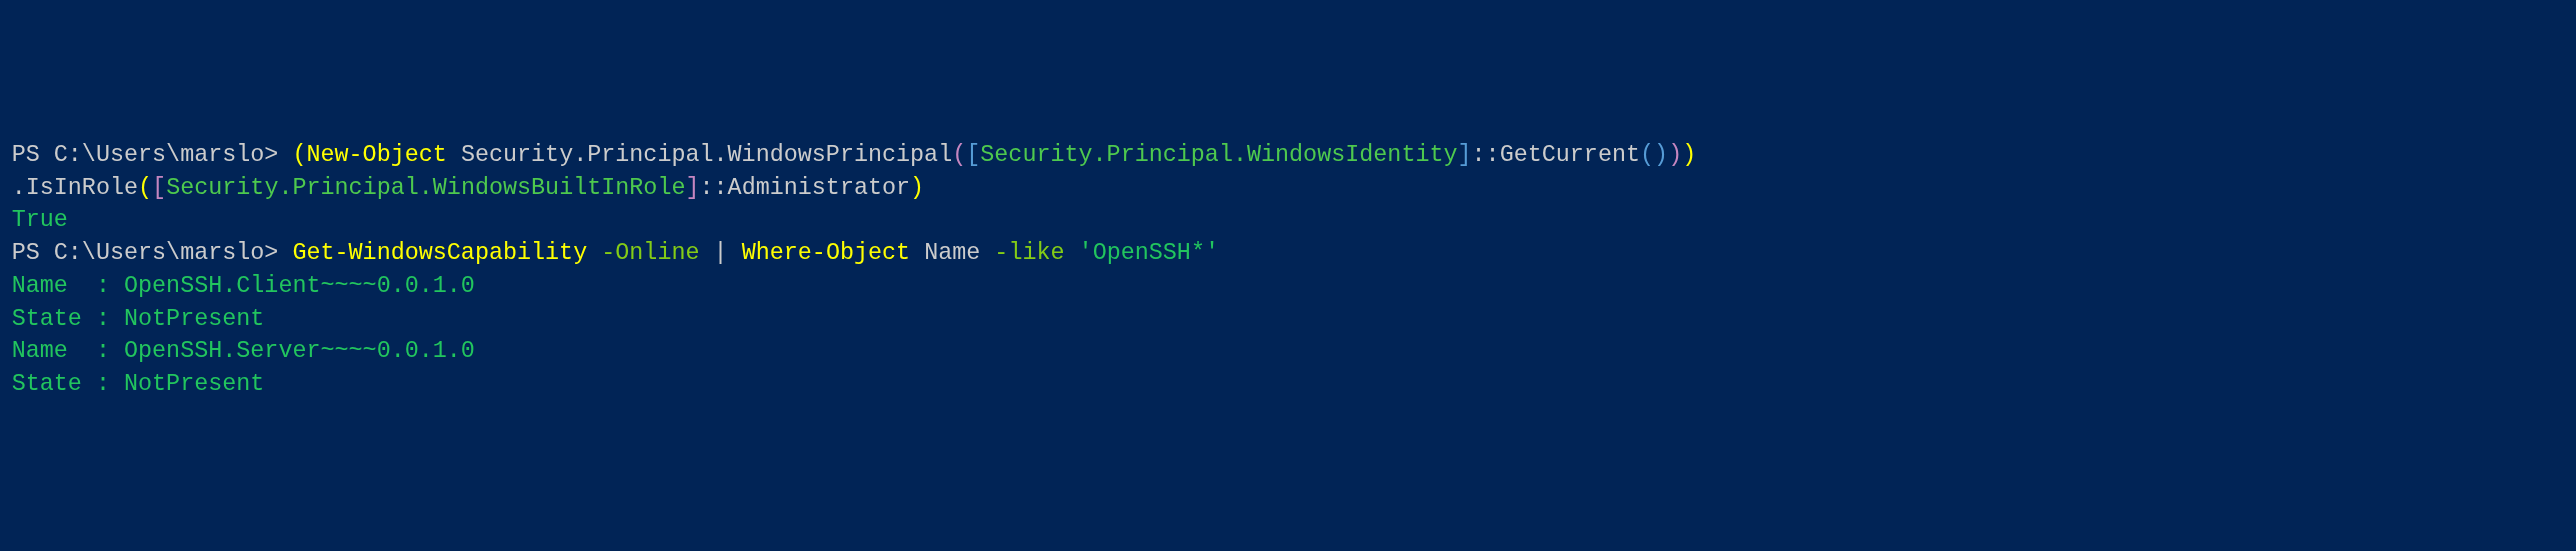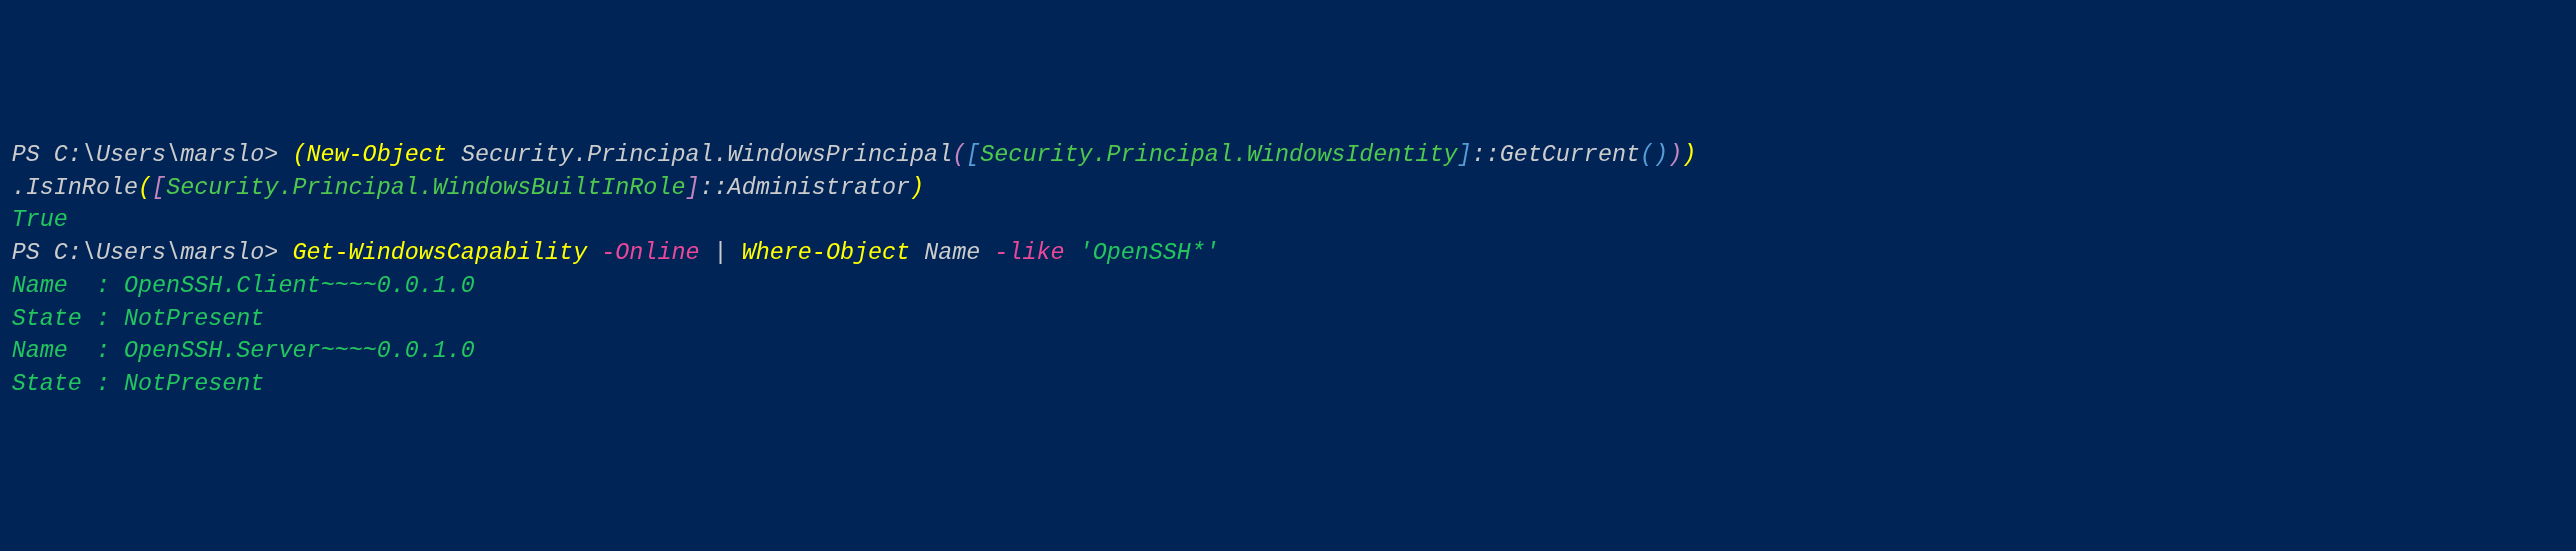--- a/index.html
+++ b/index.html
@@ -1,19 +1,18 @@
 <!DOCTYPE html>
 <html><head>
   <meta charset="utf-8">
   <style>
     * {
       margin: 0;
       padding: 0;
       box-sizing: border-box;
-      font-style: italic;
     }
     body {
       background-color: #012456;
       color: #cccccc;
       font-family: 'Consolas', 'Courier New', monospace;
       font-size: 23.4px;
       line-height: 1.4;
       padding: 7.8px 11.7px;
       width: 2576px;
       height: 552px;
@@ -34,21 +33,21 @@
     .method {
       color: #cccccc;
     }
     .paren-purple {
       color: #c586c0;
     }
     .paren-blue {
       color: #569cd6;
     }
     .param {
-      color: #ec4899;
+      color: #84cc16;
     }
     .pipe {
       color: #cccccc;
     }
     .string {
       color: #22c55e;
     }
     .output {
       color: #22c55e;
     }

